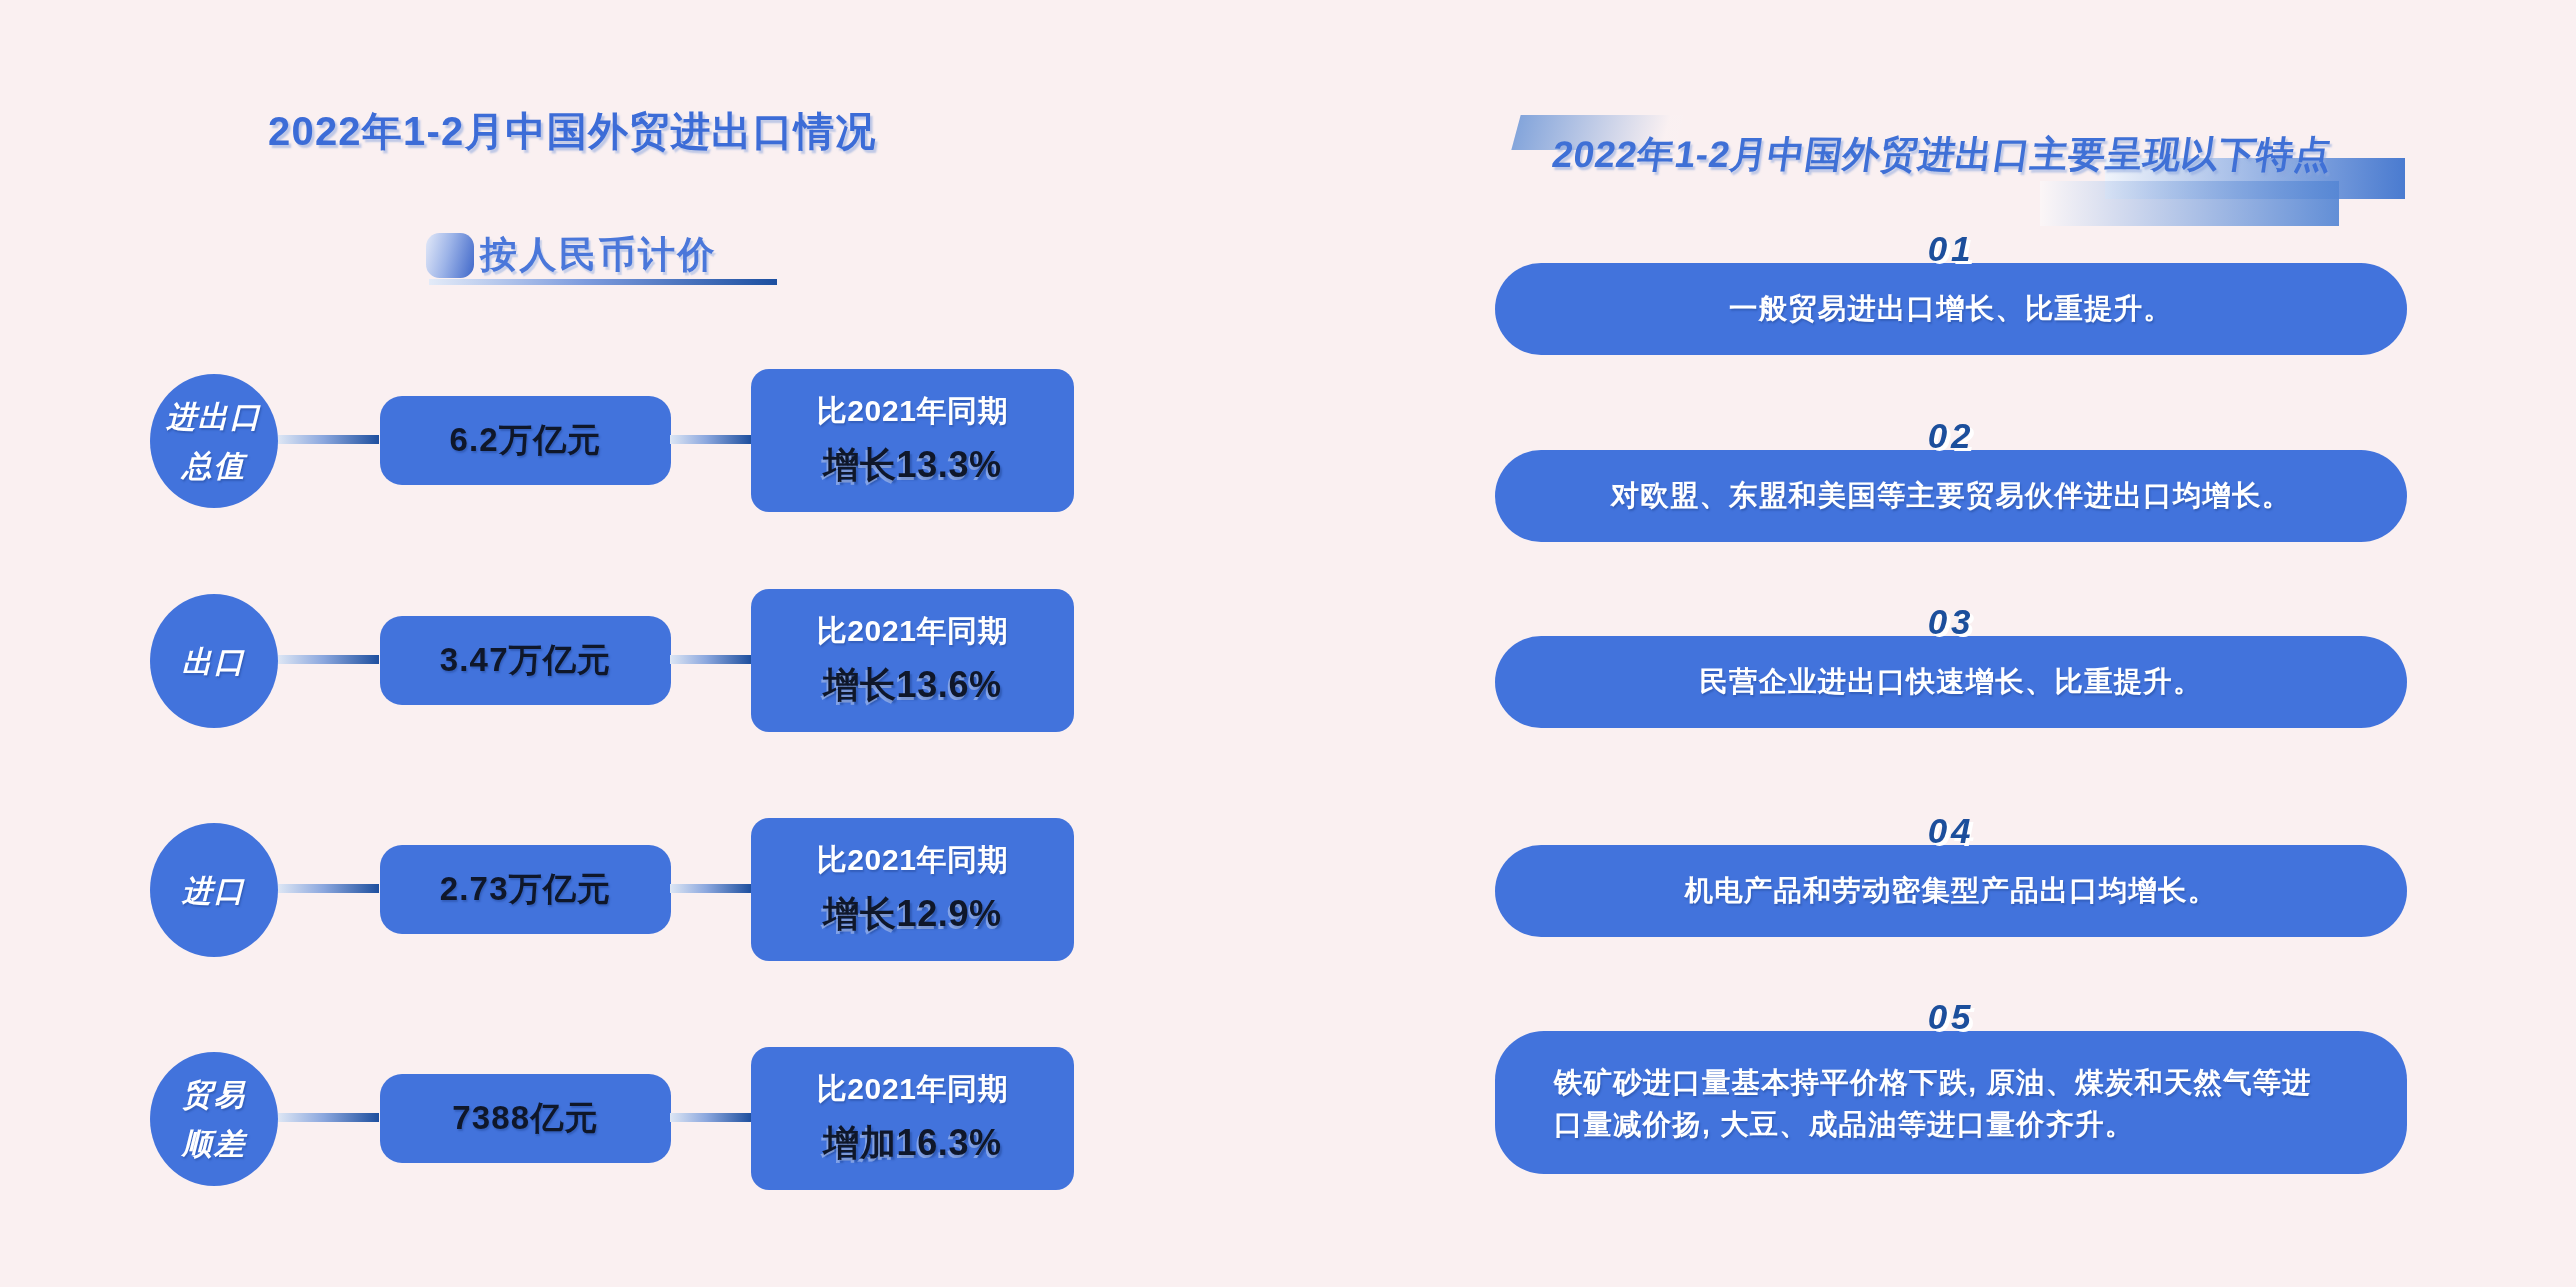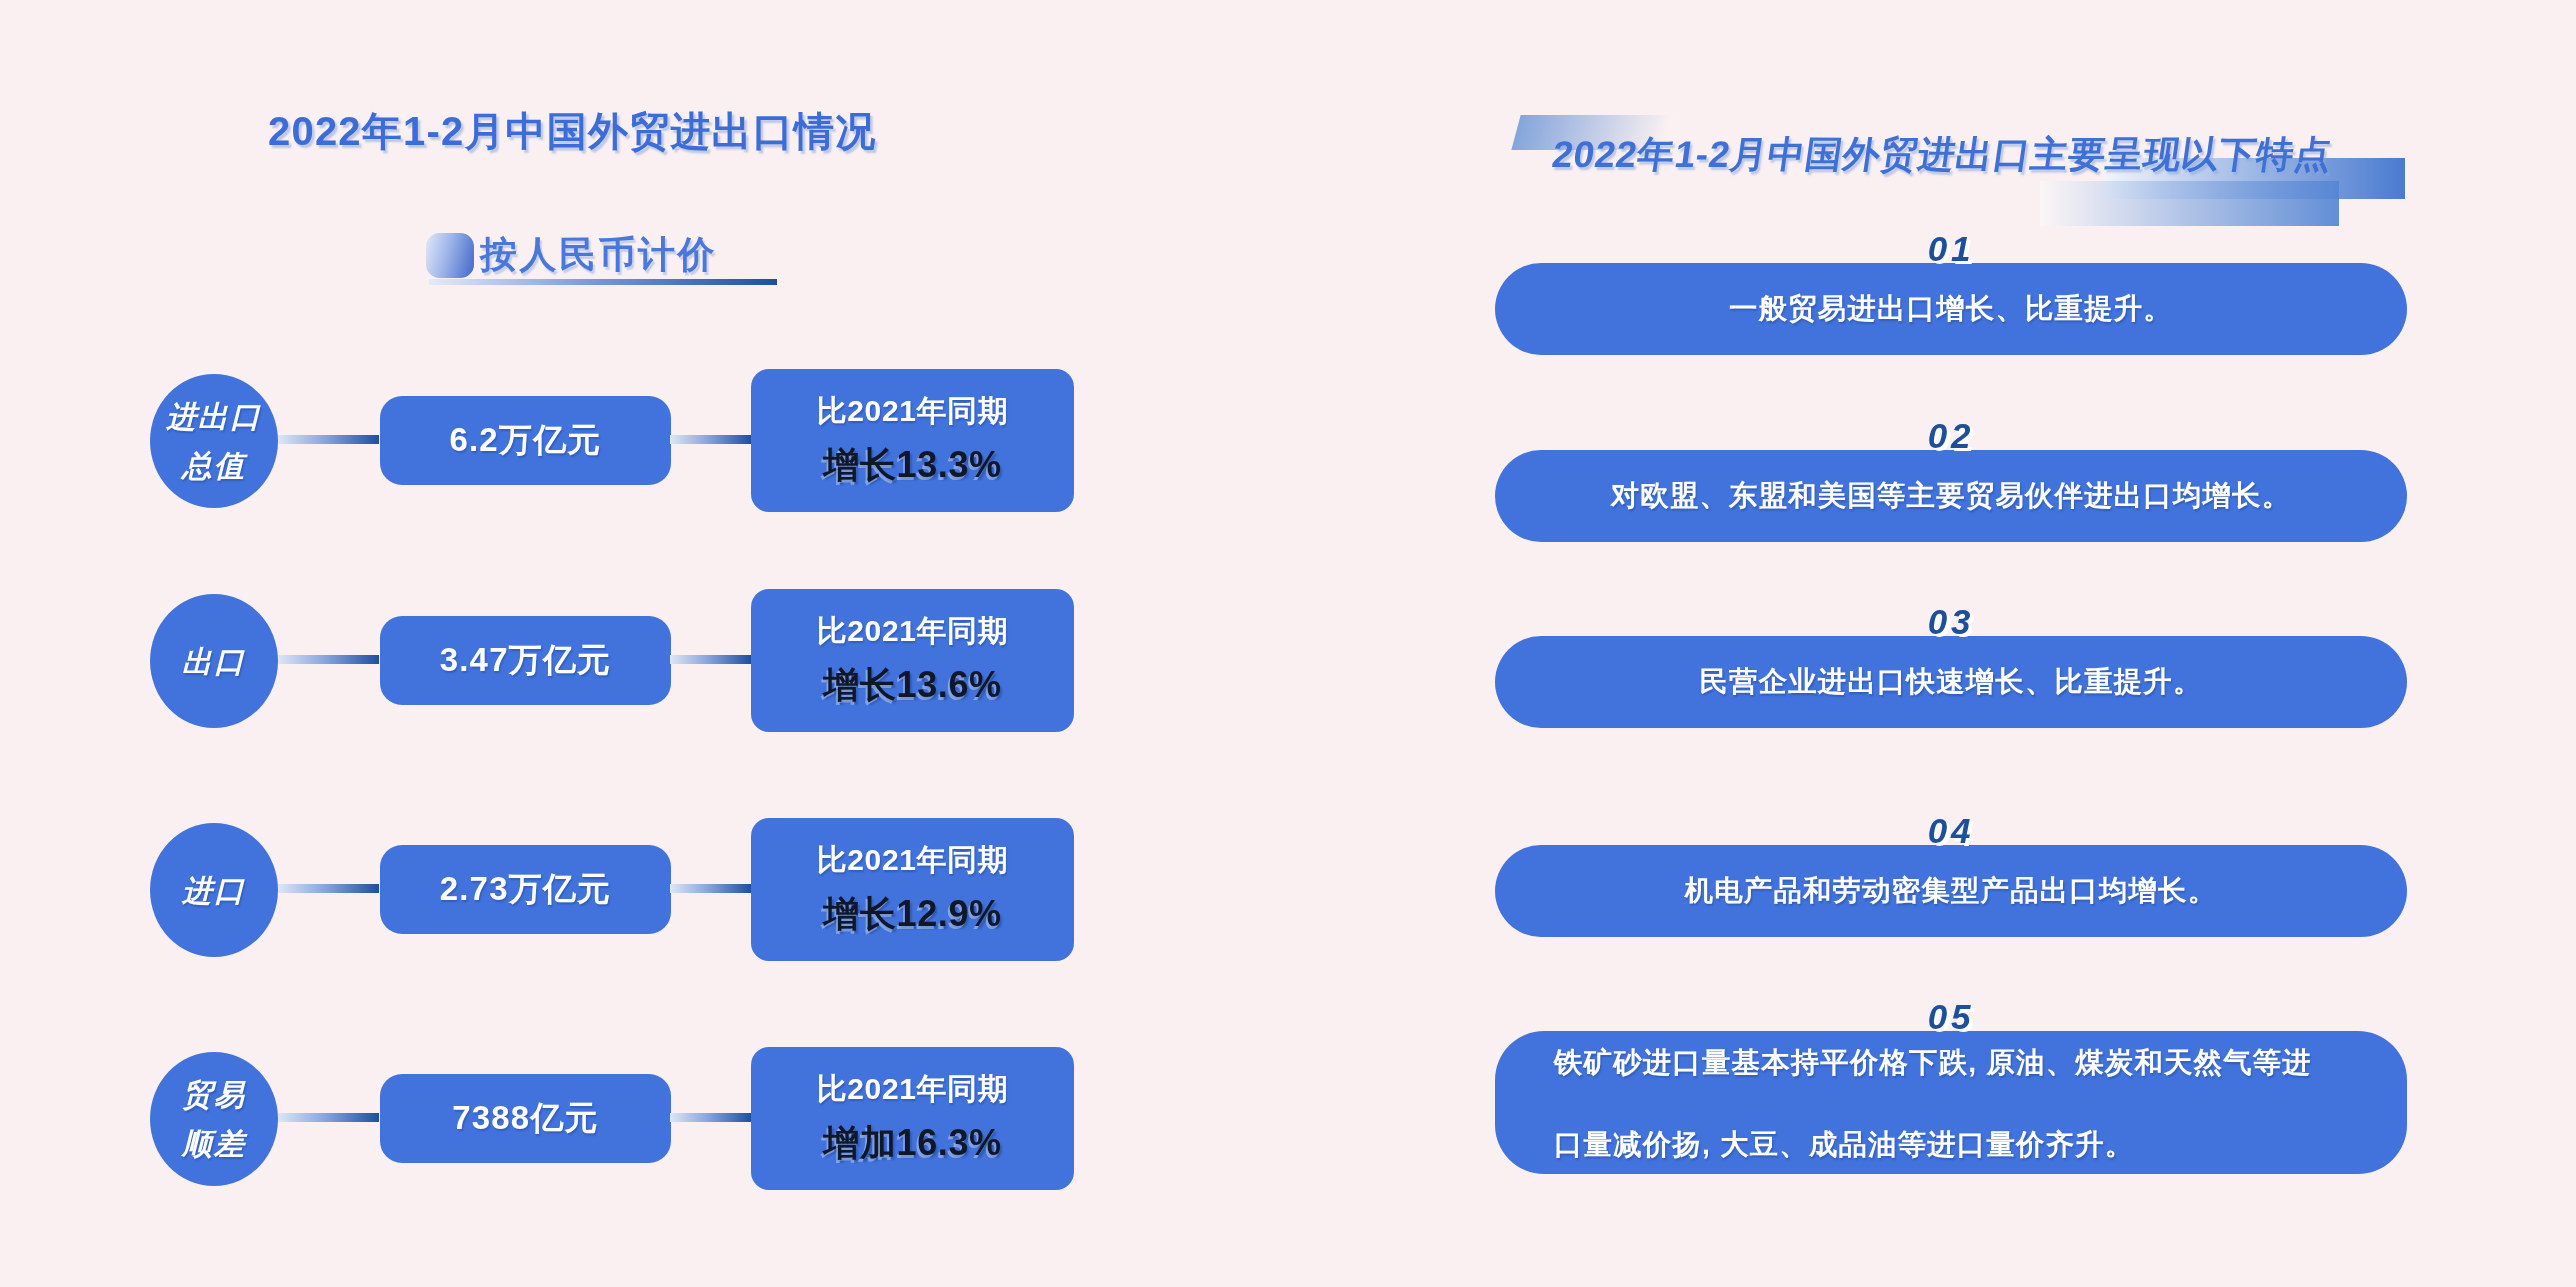--- a/index.html
+++ b/index.html
@@ -47,21 +47,21 @@
   .conn{position:absolute;top:66px;height:8.7px;
     background:linear-gradient(90deg,#dde6f4 0%,#8ba7de 45%,#1e4f9e 100%);}
   .conn1{left:278px;width:101px;}
   .conn2{left:670px;width:81px;}
   .value-box{
     position:absolute;left:380px;top:27px;width:291px;height:89px;
     background:#4273dc;border-radius:22px;
     display:flex;align-items:center;justify-content:center;
   }
   .value-box span{
-    color:#ffffff;font-size:33px;font-weight:700;letter-spacing:1.2px;
+    color:#0f172a;font-size:33px;font-weight:700;letter-spacing:1.2px;
     text-shadow:1.2px 1.9px 1.9px rgba(27,62,138,.4);
   }
   .compare-box{
     position:absolute;left:751px;top:0;width:323px;height:143px;
     background:#4273dc;border-radius:18px;
     display:flex;flex-direction:column;align-items:center;justify-content:center;gap:8.7px;
   }
   .cmp1{color:#fff;font-size:30px;font-weight:700;letter-spacing:0.6px;
     text-shadow:1.2px 1.9px 1.9px rgba(27,62,138,.4);}
   .cmp2{color:#0f172a;font-size:36px;font-weight:800;letter-spacing:0.6px;
@@ -100,21 +100,21 @@
   .feature-pill{
     position:relative;z-index:1;height:92px;border-radius:49px;
     background:#4273dc;
     display:flex;align-items:center;justify-content:center;
     color:#fff;font-size:28.4px;font-weight:700;letter-spacing:1.2px;
     text-shadow:1.2px 1.9px 1.9px rgba(27,62,138,.4);
     padding:0 37px;box-sizing:border-box;text-align:center;
   }
   .feature--tall .feature-pill{
     height:143px;justify-content:flex-start;text-align:left;
-    padding:0 69px 0 59px;line-height:82px;
+    padding:0 69px 0 59px;line-height:42px;
   }
   .f1{top:225px;} .f2{top:412px;} .f3{top:598px;} .f4{top:807px;} .f5{top:993px;}
 </style>
 </head>
 <body>
 
 <div class="page">
 
   <div class="left-title">2022年1-2月中国外贸进出口情况</div>
 

